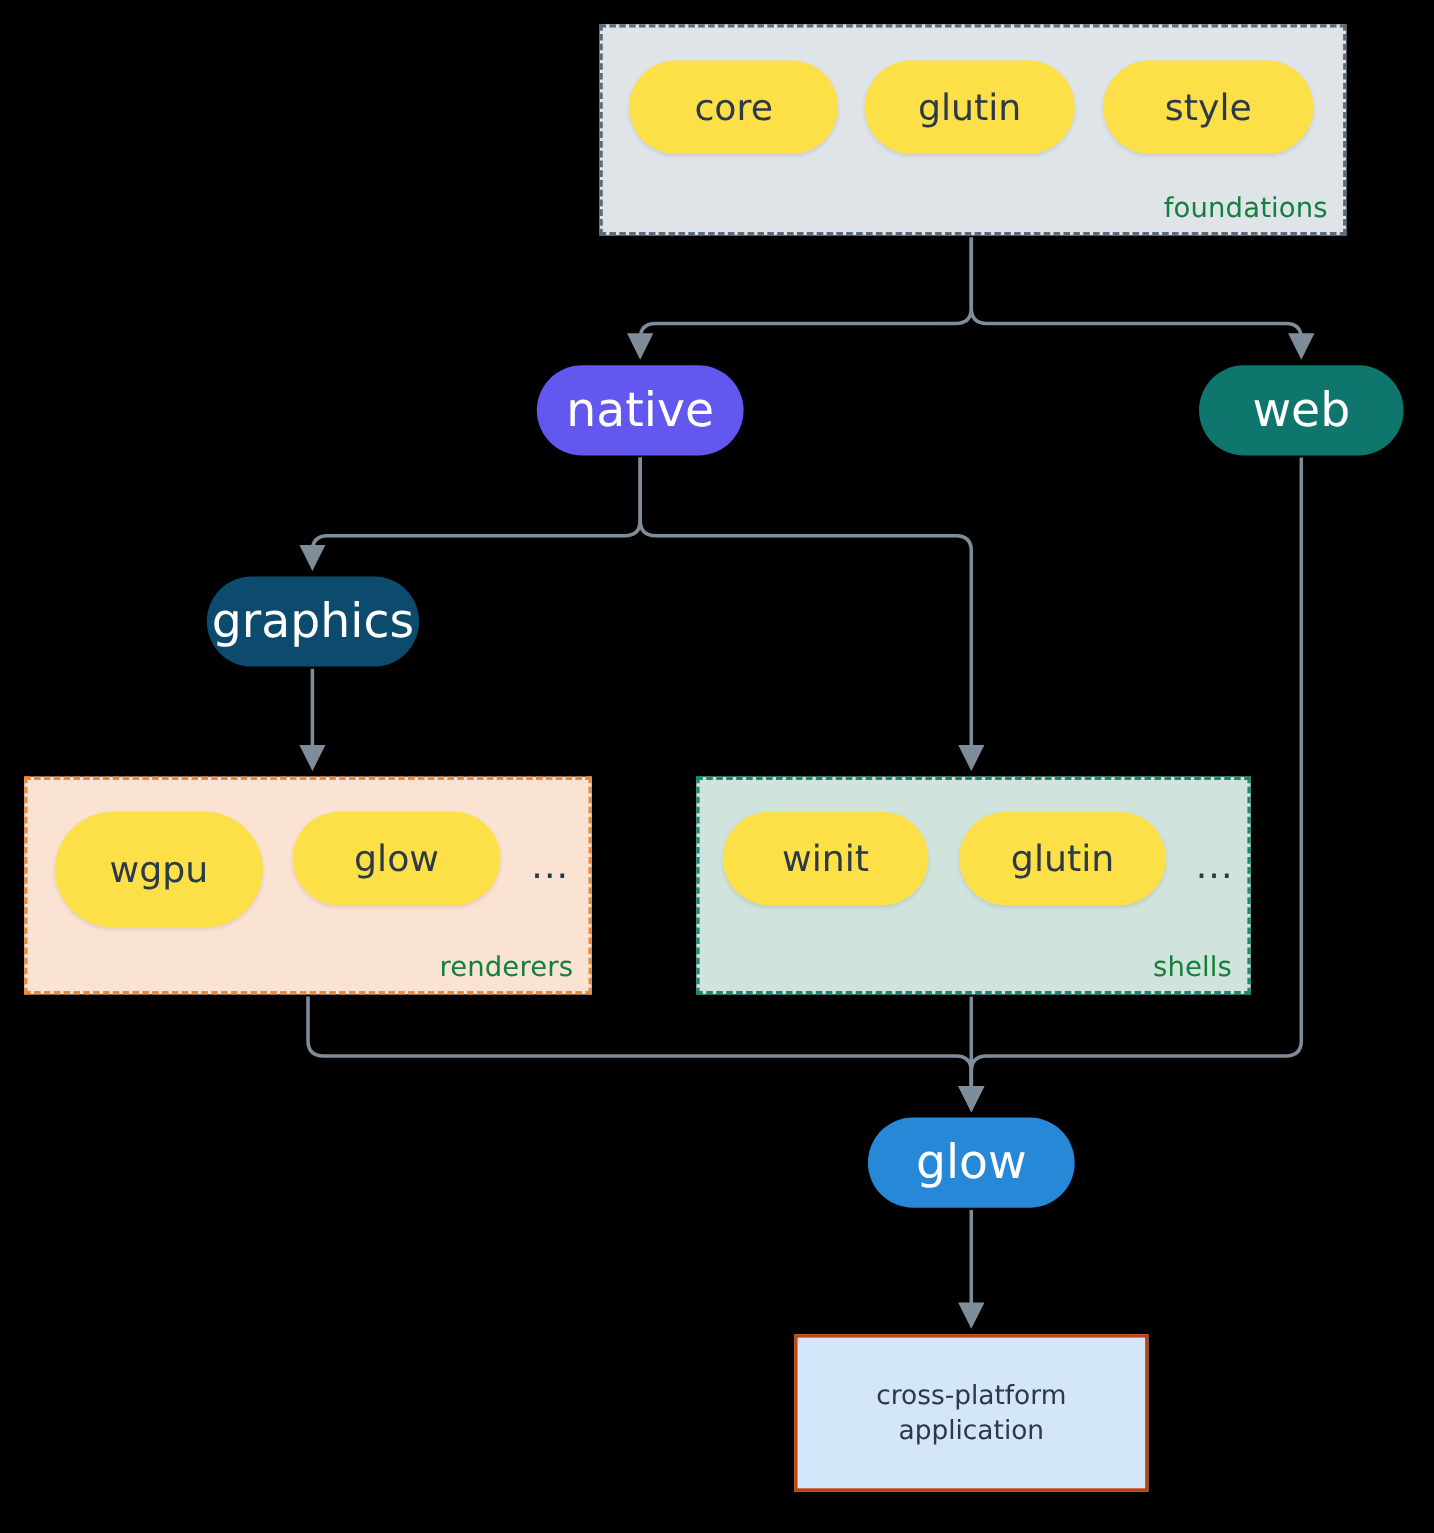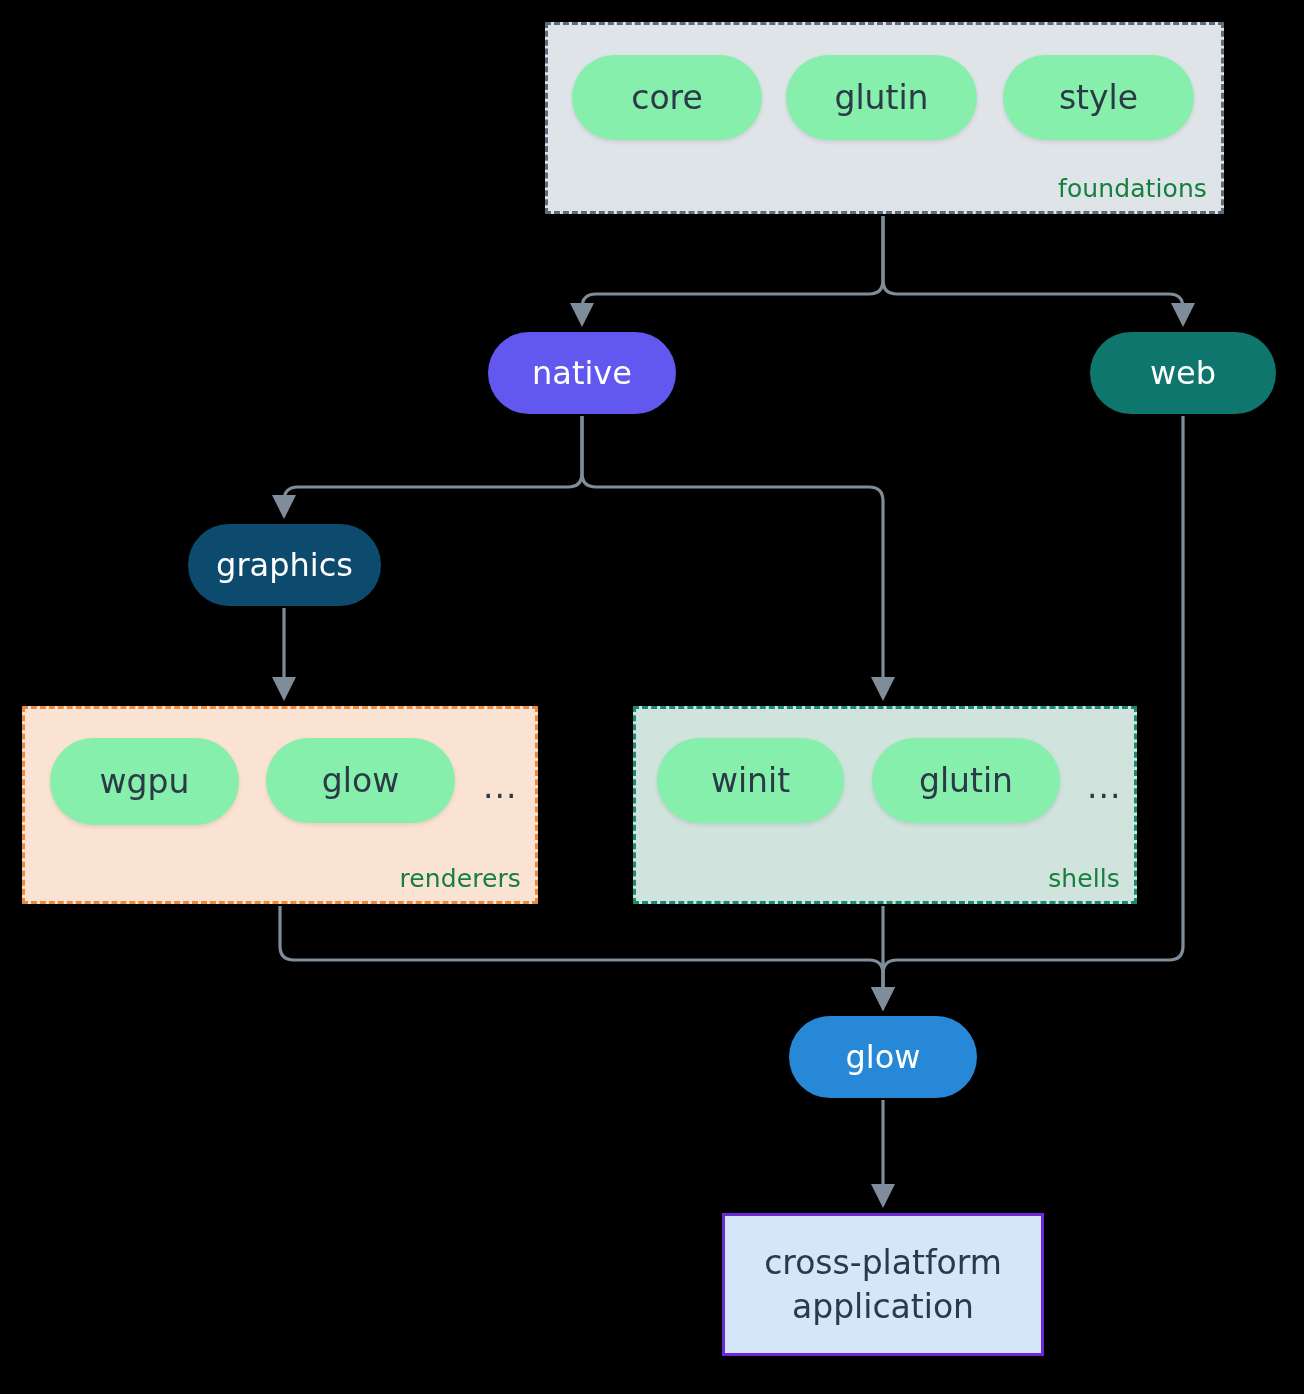--- a/index.html
+++ b/index.html
@@ -57,21 +57,21 @@
     background: #d1e3dd;
     border-color: #1a8a74;
   }
 
   
   .chip {
     position: absolute;
     display: flex;
     align-items: center;
     justify-content: center;
-    background: #86efac;
+    background: #fde047;
     border-radius: 999px;
     color: #2b3a47;
     font-size: 33px;
     box-shadow: 0 2px 4px rgba(0,0,0,0.10);
     white-space: nowrap;
   }
   .ellipsis {
     position: absolute;
     color: #2b3a47;
     font-size: 33px;
@@ -80,41 +80,41 @@
   }
 
   
   .node {
     position: absolute;
     display: flex;
     align-items: center;
     justify-content: center;
     border-radius: 999px;
     color: #ffffff;
-    font-size: 32px;
+    font-size: 43px;
     white-space: nowrap;
   }
   #node-native  { left: 488px;  top: 332px;  width: 188px; height: 82px; background: #6257ef; }
   #node-web     { left: 1090px; top: 332px;  width: 186px; height: 82px; background: #0f766e; }
   #node-graphics{ left: 188px;  top: 524px;  width: 193px; height: 82px; background: #0c4a6e; }
   #node-iced    { left: 789px;  top: 1016px; width: 188px; height: 82px; background: #2688d6; }
 
   
   #node-application {
     position: absolute;
     left: 722px; top: 1213px; width: 322px; height: 143px;
     box-sizing: border-box;
     background: #d4e6f9;
-    border: 3px solid #6d28d9;
+    border: 3px solid #c2410c;
     display: flex;
     flex-direction: column;
     align-items: center;
     justify-content: center;
     color: #2b3a47;
-    font-size: 33px;
+    font-size: 24px;
     line-height: 1.32;
     text-align: center;
   }
 </style>
 </head>
 <body>
 
 <div id="canvas">
 
   <svg id="edges" viewBox="0 0 1304 1394" width="1304" height="1394">
@@ -154,21 +154,21 @@
   <div class="chip" style="left:1003px; top:55px; width:191px; height:85px;">style</div>
 
   <div class="node" id="node-native">native</div>
   <div class="node" id="node-web">web</div>
 
   <div class="node" id="node-graphics">graphics</div>
 
   <div class="cluster" id="cluster-renderers">
     <span class="cluster-label">renderers</span>
   </div>
-  <div class="chip" style="left:50px; top:738px; width:189px; height:87px;">wgpu</div>
+  <div class="chip" style="left:50px; top:738px; width:189px; height:105px;">wgpu</div>
   <div class="chip" style="left:266px; top:738px; width:189px; height:85px;">glow</div>
   <div class="ellipsis" style="left:483px; top:770px;">...</div>
 
   <div class="cluster" id="cluster-shells">
     <span class="cluster-label">shells</span>
   </div>
   <div class="chip" style="left:657px; top:738px; width:187px; height:85px;">winit</div>
   <div class="chip" style="left:872px; top:738px; width:188px; height:85px;">glutin</div>
   <div class="ellipsis" style="left:1087px; top:770px;">...</div>
 

